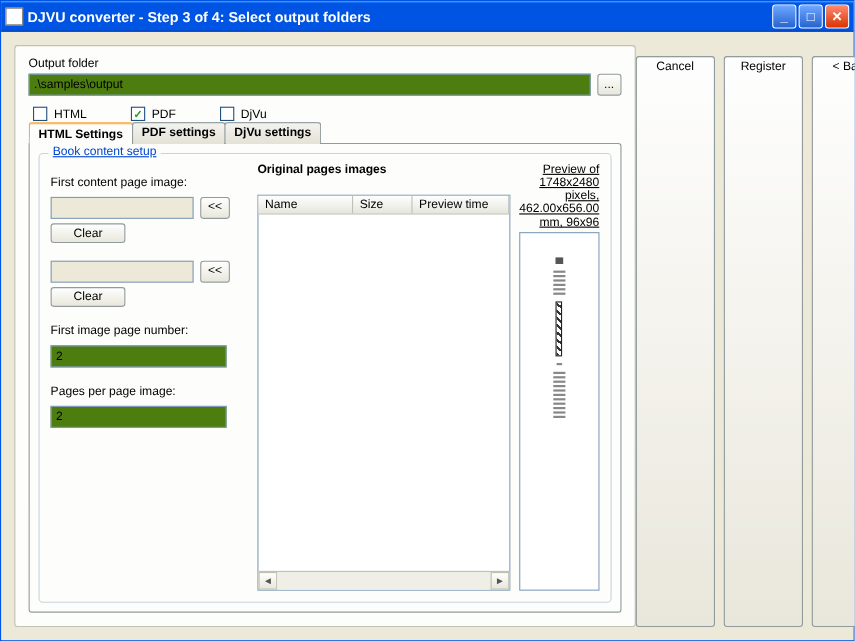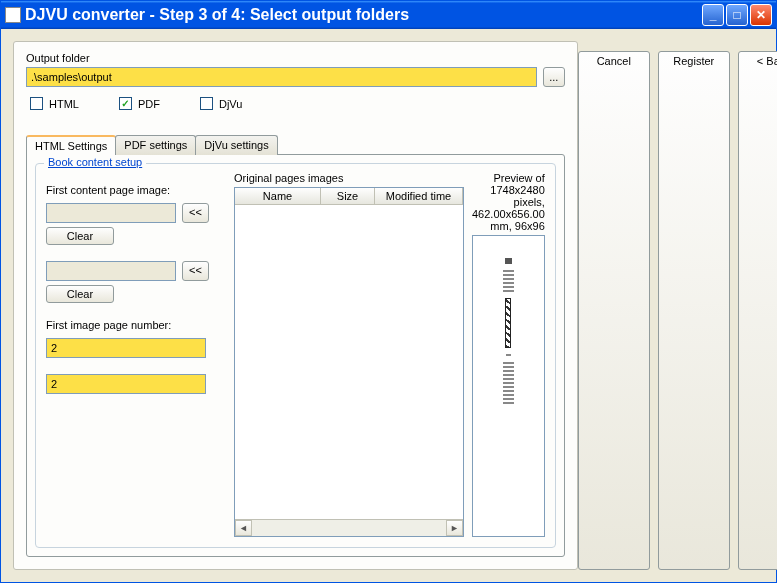--- a/index.html
+++ b/index.html
@@ -1,63 +1,63 @@
 <!DOCTYPE html>
 <html><head>
 <meta charset="utf-8">
 <style>
 * { box-sizing: border-box; margin: 0; padding: 0; font-family: Tahoma, sans-serif; font-size: 11px; }
 body { background: #e8e8e8; }
 .window { width: 777px; height: 583px; background: #ece9d8; border: 1px solid #0054e3; display: flex; flex-direction: column; }
 .titlebar { height: 28px; background: linear-gradient(to bottom, #3a95ff 0%, #0054e3 8%, #0054e3 92%, #003db0 100%); display: flex; align-items: center; padding: 0 4px; color: #fff; }
 .titlebar-icon { width: 16px; height: 16px; margin-right: 4px; background: #fff; border: 1px solid #888; }
-.titlebar-text { flex: 1; font-weight: bold; font-size: 16px; }
+.titlebar-text { flex: 1; font-weight: bold; font-size: 13px; }
 .titlebar-btns { display: flex; gap: 2px; }
 .titlebar-btn { width: 22px; height: 22px; border: 1px solid #fff; border-radius: 3px; display: flex; align-items: center; justify-content: center; font-weight: bold; color: #fff; font-size: 12px; }
 .tb-min, .tb-max { background: linear-gradient(to bottom,#6fa8ff,#2563d0); }
 .tb-close { background: linear-gradient(to bottom,#ff8a70,#d93400); }
 .content { flex: 1; padding: 12px; display: flex; flex-direction: row; }
 .panel { flex: 1; background: #fdfdfb; border: 1px solid #c0c0b4; border-radius: 3px; padding: 10px 12px 12px; display: flex; flex-direction: column; }
 .lbl { color: #000; margin-bottom: 3px; }
 .output-row { display: flex; gap: 6px; margin-bottom: 10px; }
-.textfield { height: 20px; border: 1px solid #7f9db9; background: #fde047; padding: 2px 4px; color: #000; }
+.textfield { height: 20px; border: 1px solid #7f9db9; background: #4d7c0f; padding: 2px 4px; color: #000; }
 .output-input { flex: 1; }
 .small-btn { width: 22px; height: 20px; border: 1px solid #919b9c; border-radius: 3px; background: linear-gradient(to bottom,#fefefe,#e9e7db); display: flex; align-items: center; justify-content: center; }
-.cb-row { display: flex; gap: 40px; margin-bottom: 24px; padding-left: 4px; }
+.cb-row { display: flex; gap: 40px; margin-bottom: 0; padding-left: 4px; }
 .cb { display: flex; align-items: center; gap: 6px; }
 .cb-box { width: 13px; height: 13px; border: 1px solid #1c5180; background: #fff; display: flex; align-items: center; justify-content: center; font-size: 10px; color: #21a121; font-weight: bold; }
-.tabs { display: flex; }
+.tabs { display: flex; font-weight: bold; }
 .tab { padding: 3px 8px 2px; border: 1px solid #919b9c; border-bottom: none; background: linear-gradient(to bottom,#f3f3ef,#e4e2d5); margin-right: -1px; border-radius: 3px 3px 0 0; position: relative; top: 1px; }
 .tab.active { background: #fdfdfb; border-top: 2px solid #f9b960; z-index: 2; padding-bottom: 3px; }
 .tabbody { flex: 1; border: 1px solid #919b9c; background: #fdfdfb; border-radius: 0 3px 3px 3px; padding: 8px; display: flex; flex-direction: column; }
 .fieldset { border: 1px solid #c7d4de; border-radius: 4px; padding: 8px 10px 10px; flex: 1; position: relative; }
 .legend { position: absolute; top: -8px; left: 8px; background: #fdfdfb; padding: 0 4px; color: #0046d0; text-decoration: underline; }
 .cols { display: flex; gap: 8px; height: 100%; }
 .colL { width: 180px; display: flex; flex-direction: column; gap: 4px; padding-top: 12px; }
 .row-with-btn { display: flex; gap: 6px; align-items: center; }
 .ro-input { width: 130px; background: #ece9d8; }
 .btn { border: 1px solid #919b9c; border-radius: 3px; background: linear-gradient(to bottom,#fefefe,#e9e7db); padding: 2px 0; text-align: center; }
 .btn-clear { width: 68px; }
 .btn-arrow { width: 27px; height: 20px; }
 .spacer8 { height: 8px; }
 .colM { width: 230px; display: flex; flex-direction: column; }
-.bold { font-weight: normal; margin-bottom: 3px; }
+.bold { font-weight: bold; margin-bottom: 17px; }
 .listbox { flex: 1; border: 1px solid #7f9db9; background: #fff; display: flex; flex-direction: column; }
-.list-head { display: flex; background: linear-gradient(to bottom,#fefefe,#e6e6de); border-bottom: 1px solid #c0c0b4; text-align: center; }
+.list-head { display: flex; background: linear-gradient(to bottom,#fefefe,#e6e6de); border-bottom: 1px solid #c0c0b4; }
 .list-head div { padding: 2px 6px; border-right: 1px solid #c0c0b4; }
 .list-row { display: flex; background: #a8c3e8; }
 .list-row div { padding: 2px 6px; }
 .c-name { width: 86px; }
 .c-size { width: 54px; }
 .c-time { flex: 1; }
 .hscroll { height: 17px; background: #ece9d8; display: flex; border-top: 1px solid #c0c0b4; }
 .sc-btn { width: 17px; border: 1px solid #c1c1b4; background: linear-gradient(to bottom,#fefefe,#e9e7db); display: flex; align-items: center; justify-content: center; font-size: 9px; color: #555; }
 .sc-track { flex: 1; background: #efefe7; }
 .colR { flex: 1; display: flex; flex-direction: column; }
-.preview-txt { text-align: right; margin-bottom: 3px; }
+.preview-txt { text-align: right; margin-bottom: 3px; text-decoration: underline; }
 .preview-box { flex: 1; border: 1px solid #7f9db9; background: #fff; display: flex; align-items: center; justify-content: center; padding: 14px; }
 .page { width: 100%; height: 100%; background: #fff; display: flex; flex-direction: column; align-items: center; padding: 8px 16px; gap: 6px; }
 .fake-h { width: 60%; height: 6px; background: #555; }
 .fake-p { width: 100%; display: flex; flex-direction: column; gap: 2px; }
 .fake-l { height: 2px; background: #888; }
 .fake-img { width: 55%; height: 50px; background: repeating-linear-gradient(40deg,#333,#333 2px,#fff 2px,#fff 5px); border: 1px solid #222; }
 .btnrow { display: flex; padding-top: 10px; }
 .mainbtn { width: 72px; padding: 3px 0; border: 1px solid #919b9c; border-radius: 3px; background: linear-gradient(to bottom,#fefefe,#e9e7db); text-align: center; margin-right: 8px; }
 .flex1 { flex: 1; }
 </style>
@@ -118,30 +118,31 @@
               <div class="spacer8"></div>
               <div class="row-with-btn">
                 <input class="textfield ro-input" readonly="" style="">
                 <div class="btn btn-arrow">&lt;&lt;</div>
               </div>
               <div class="btn btn-clear">Clear</div>
               <div class="spacer8"></div>
               <div class="lbl">First image page number:</div>
               <input class="textfield" style="width: 160px;" value="2">
               <div class="spacer8"></div>
+              <div class="lbl">Pages per page image:</div>
               <input class="textfield" style="width: 160px;" value="2">
             </div>
 
             <div class="colM">
               <div class="bold">Original pages images</div>
               <div class="listbox">
                 <div class="list-head">
                   <div class="c-name">Name</div>
                   <div class="c-size">Size</div>
-                  <div class="c-time">Modified time</div>
+                  <div class="c-time">Preview time</div>
                 </div>
                 <div style="flex:1"></div>
                 <div class="hscroll">
                   <div class="sc-btn">◄</div>
                   <div class="sc-track"></div>
                   <div class="sc-btn">►</div>
                 </div>
               </div>
             </div>
 

